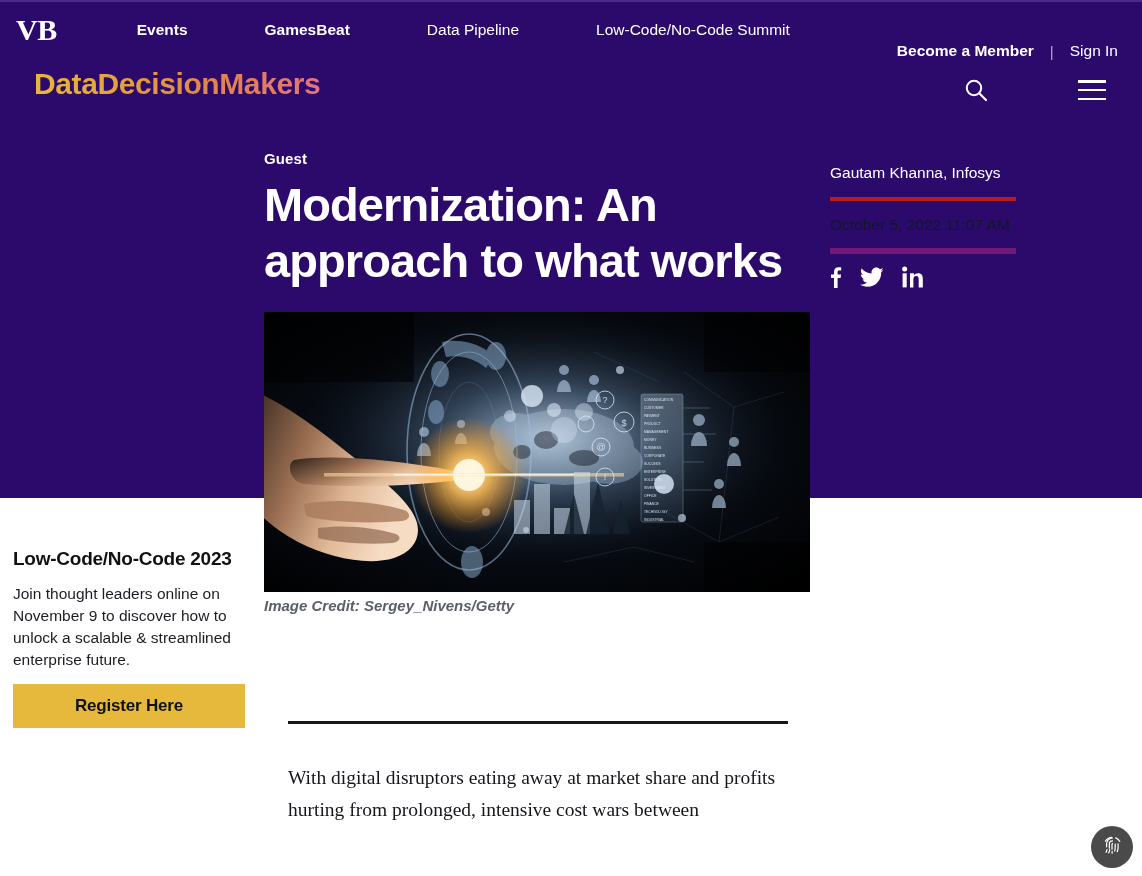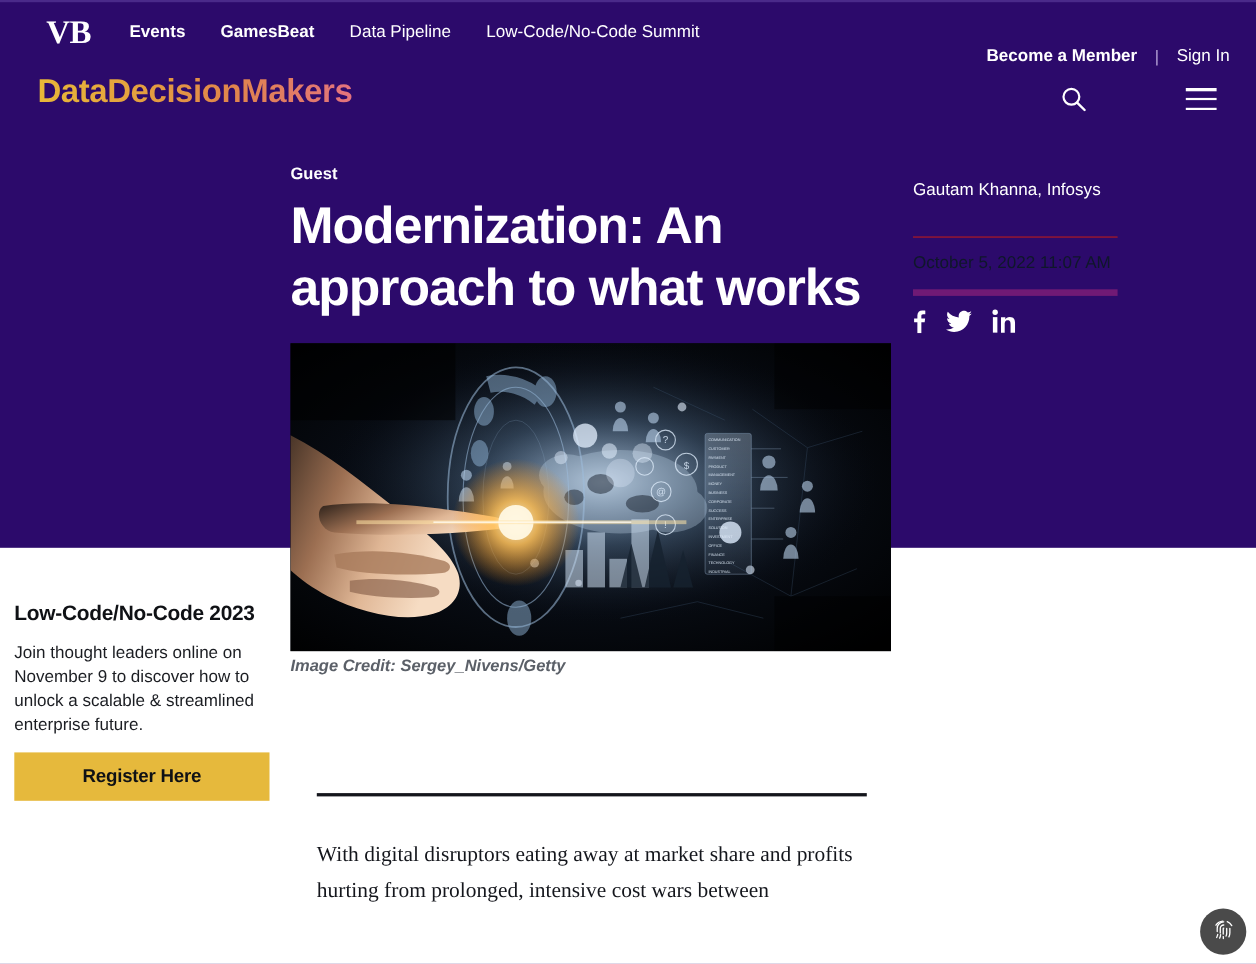--- a/index.html
+++ b/index.html
@@ -22,37 +22,38 @@
     border-top: 2px solid #4a2a8a;
   }
 
   
   .topnav {
     position: absolute; left: 0; top: 0;
     width: 1142px; height: 60px;
     display: flex; align-items: center;
   }
   .vb-logo {
-    margin-left: 42px;
+    margin-left: 16px;
     font-family: "Liberation Serif", serif;
     font-weight: 700;
     font-size: 30px;
     letter-spacing: -0.5px;
     color: #ffffff;
     line-height: 1;
     cursor: pointer;
   }
   .nav-links { display: flex; align-items: center; margin-left: 35px; }
   .nav-link {
     color: #ffffff;
     font-size: 15.5px;
     text-decoration: none;
     margin-right: 32px;
     white-space: nowrap;
     cursor: pointer;
+    margin-left: 45px;
   }
   .nav-link.bold { font-weight: 700; }
   .nav-right {
     position: absolute; right: 24px; top: 0;
     height: 60px; display: flex; align-items: flex-end;
   }
   .nav-right .member {
     color: #ffffff; font-size: 15.5px; font-weight: 700;
     text-decoration: none; cursor: pointer;
   }
@@ -105,22 +106,22 @@
     font-weight: 700;
     line-height: 1.19;
     letter-spacing: -0.9px;
     max-width: 545px;
   }
 
   
   .meta { position: absolute; left: 830px; top: 163px; width: 186px; }
   .meta-author {
     color: #ffffff; font-size: 15.5px; line-height: 1.3;
-    padding-bottom: 32px;
-    border-bottom: 1px solid #b91c1c;
+    padding-bottom: 14px;
+    border-bottom: 4px solid #b91c1c;
     cursor: pointer;
   }
   .meta-date {
     color: #0f172a; font-size: 15.5px; line-height: 1.3;
     padding-top: 14px; padding-bottom: 13px;
     border-bottom: 6px solid #701a75;
   }
   .meta-social {
     display: flex; align-items: center; gap: 18px;
     padding-top: 12px;

